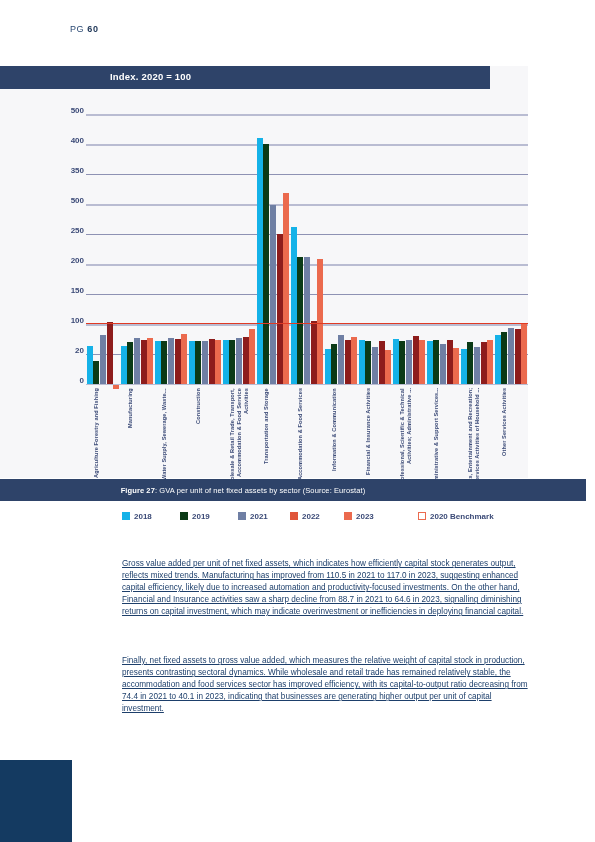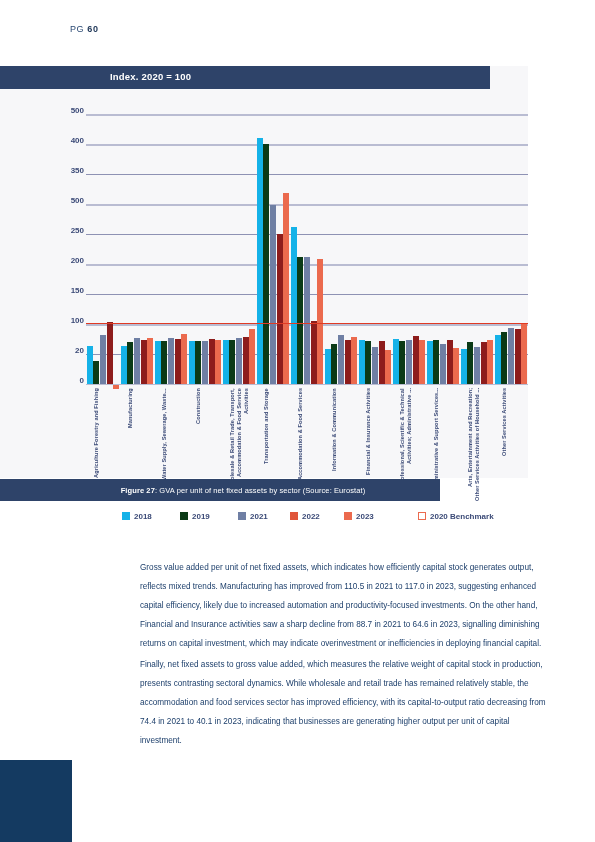--- a/index.html
+++ b/index.html
@@ -93,34 +93,34 @@
   }
   .legend-item{
     position:absolute;top:0;height:12px;display:flex;align-items:center;gap:4px;
     font-size:8px;font-weight:700;color:#3b4a77;white-space:nowrap;
   }
   .swatch{width:8px;height:8px;display:inline-block;}
   .swatch.hollow{background:#ffffff;border:1.4px solid #eb6a4e;box-sizing:border-box;}
 
   
   #caption-bar{
-    position:absolute;left:0px;top:479px;width:440px;height:22px;
+    position:absolute;left:0px;top:479px;width:586px;height:22px;
     background:#2e4369;
   }
   #caption-text{
     position:absolute;left:0;top:0;width:486px;height:22px;
     display:flex;align-items:center;justify-content:center;
     font-size:7.5px;color:#ffffff;letter-spacing:.1px;
   }
   #caption-text b{font-weight:700;}
 
   
   .body-para{
-    position:absolute;left:140px;width:410px;
-    font-size:8.2px;line-height:19px;color:#1d3f6b;text-align:left;
+    position:absolute;left:122px;width:410px;
+    font-size:8.2px;line-height:12px;color:#1d3f6b;text-align:left;text-decoration:underline;
   }
   #para-1{top:550px;}
   #para-2{top:647px;}
 </style>
 </head>
 <body>
 
 <div id="page-header">
   <div id="pg-label">
     <span>PG</span>

